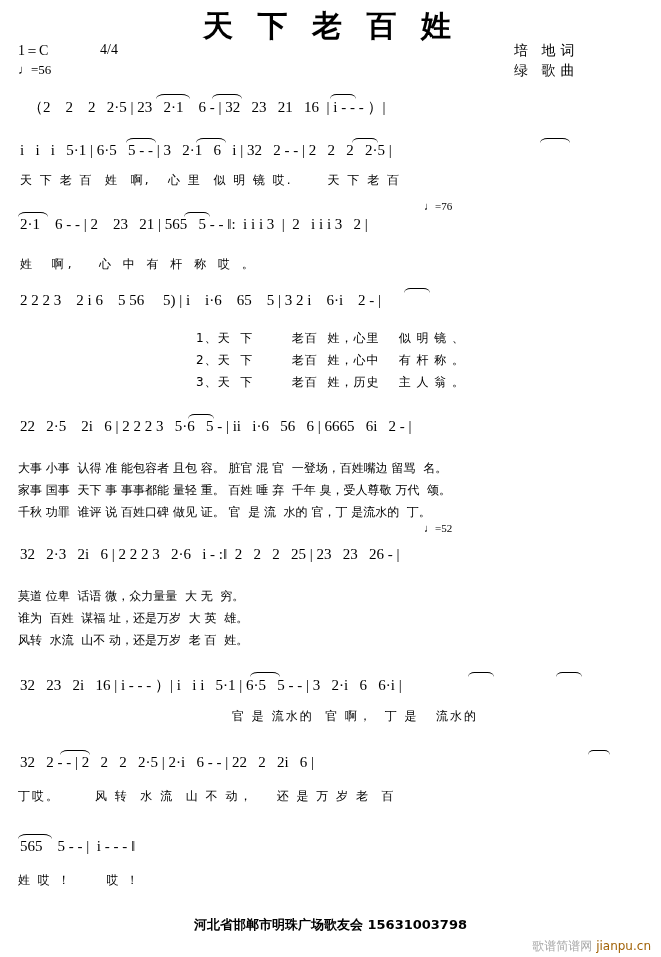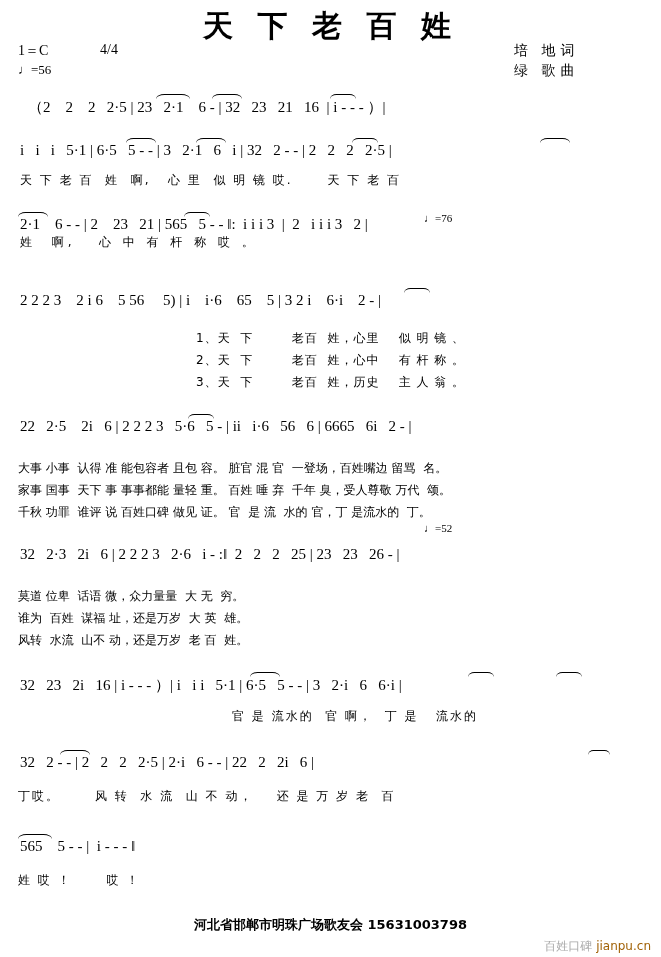--- a/index.html
+++ b/index.html
@@ -66,22 +66,22 @@
   <div class="t note" style="left:20px;top:142px;">i   i   i   5·1 | 6·5   5 - - | 3   2·1   6   i | 32   2 - - | 2   2   2   2·5 |</div>
   <div class="slur" style="left:126px;top:138px;width:30px;"></div>
   <div class="slur" style="left:196px;top:138px;width:30px;"></div>
   <div class="slur" style="left:352px;top:138px;width:26px;"></div>
   <div class="slur" style="left:540px;top:138px;width:30px;"></div>
   <div class="t lyric" style="left:20px;top:172px;letter-spacing:2px;">天 下 老 百  姓  啊,   心 里  似 明 镜 哎.      天 下 老 百</div>
 
   <div class="t note" style="left:20px;top:216px;">2·1    6 - - | 2    23   21 | 565   5 - - ‖:  i i i 3  |  2   i i i 3   2 |</div>
   <div class="slur" style="left:18px;top:212px;width:30px;"></div>
   <div class="slur" style="left:184px;top:212px;width:26px;"></div>
-  <div class="t tmark" style="left:424px;top:212px;">♩=76</div>
-  <div class="t lyric" style="left:20px;top:234px;letter-spacing:4px;">姓  啊,   心 中 有 杆 称 哎 。</div>
+  <div class="t tmark" style="left:424px;top:200px;">♩=76</div>
+  <div class="t lyric" style="left:20px;top:256px;letter-spacing:4px;">姓  啊,   心 中 有 杆 称 哎 。</div>
 
   <div class="t note" style="left:20px;top:292px;">2 2 2 3    2 i 6    5 56     5) | i    i·6    65    5 | 3 2 i    6·i    2 - |</div>
   <div class="slur" style="left:404px;top:288px;width:26px;"></div>
 
   <div class="t lyric" style="left:196px;top:330px;letter-spacing:1px;">1、天  下        老百  姓，心里    似 明 镜 、</div>
   <div class="t lyric" style="left:196px;top:352px;letter-spacing:1px;">2、天  下        老百  姓，心中    有 杆 称 。</div>
   <div class="t lyric" style="left:196px;top:374px;letter-spacing:1px;">3、天  下        老百  姓，历史    主 人 翁 。</div>
 
   <div class="t note" style="left:20px;top:418px;">22   2·5    2i   6 | 2 2 2 3   5·6   5 - | ii   i·6   56   6 | 6665   6i   2 - |</div>
   <div class="slur" style="left:188px;top:414px;width:26px;"></div>
@@ -105,16 +105,16 @@
   <div class="slur" style="left:60px;top:750px;width:30px;"></div>
   <div class="slur" style="left:588px;top:750px;width:22px;"></div>
   <div class="t lyric" style="left:18px;top:788px;letter-spacing:2px;">丁哎。      风 转  水 流  山 不 动，    还 是 万 岁 老  百</div>
 
   <div class="t note" style="left:20px;top:838px;">565    5 - - |  i - - - ‖</div>
   <div class="slur" style="left:18px;top:834px;width:34px;"></div>
   <div class="t lyric" style="left:18px;top:872px;letter-spacing:2px;">姓 哎 ！      哎 ！</div>
 
   <div class="footer">河北省邯郸市明珠广场歌友会     15631003798</div>
   <div class="watermark">
-    <span>百姓口碑 </span><span class="red">jianpu.cn</span>
+    <span>歌谱简谱网 </span><span class="red">jianpu.cn</span>
   </div>
 
 </div>
 
 </body></html>

